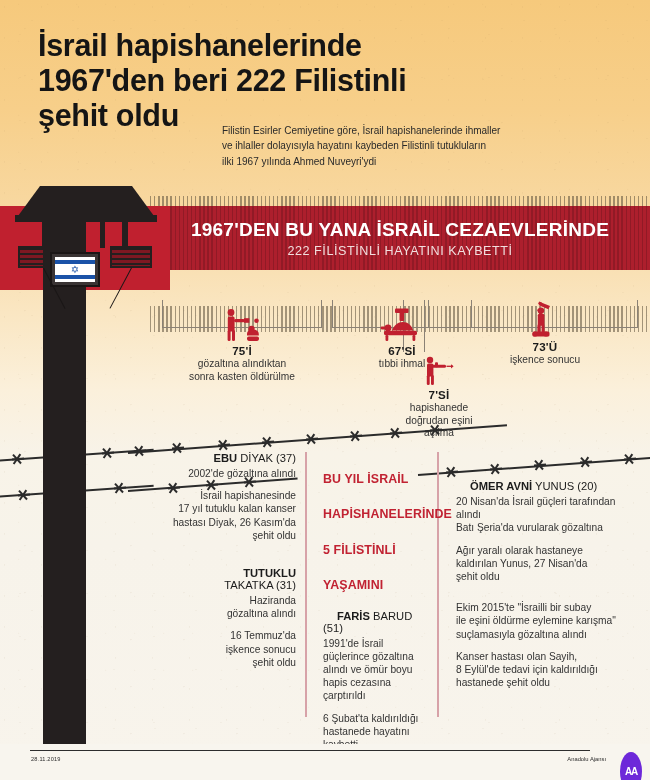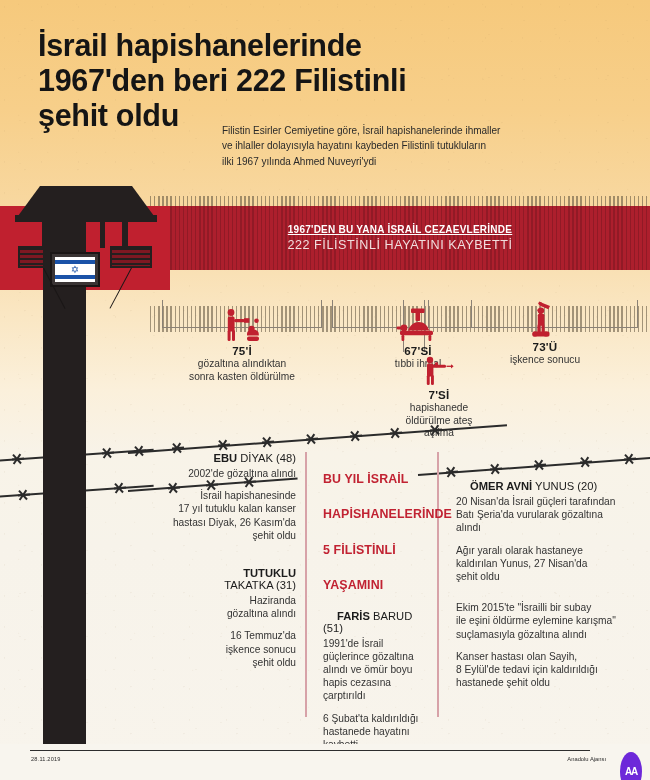--- a/index.html
+++ b/index.html
@@ -66,21 +66,21 @@
   
   #banner {
     position:absolute; left:150px; top:206px; width:500px; height:64px;
     background:#ad1f2d;
     background-image: repeating-linear-gradient(90deg,
       rgba(0,0,0,.16) 0px, rgba(0,0,0,.16) 1.4px,
       rgba(0,0,0,0) 1.4px, rgba(0,0,0,0) 4.1px);
     display:flex; flex-direction:column; align-items:center; justify-content:center;
     text-align:center;
   }
-  #banner .b1 { font-size:10px; font-weight:bold; color:#fff; letter-spacing:.25px;text-decoration:underline; }
+  #banner .b1 { font-size:19px; font-weight:bold; color:#fff; letter-spacing:.25px; }
   #banner .b2 { font-size:12.6px; color:#f2dede; letter-spacing:.55px; margin-top:3px; }
 
   
   #stats { position:absolute; left:150px; top:300px; width:500px; height:140px; }
   .bracket {
     position:absolute; top:0; height:28px;
     border-left:1px solid #8a8175; border-right:1px solid #8a8175; border-bottom:1px solid #8a8175;
   }
   .bracket.thin { border-bottom:none; }
   .stat { position:absolute; text-align:center; }
@@ -207,21 +207,21 @@
           </g>
         </svg>
       </div>
       <div class="num">75'İ</div>
       <div class="cap">
         <span>gözaltına alındıktan</span>
         <span>sonra kasten öldürülme</span>
       </div>
     </div>
 
-    <div class="stat" style="left:198px; top:8px; width:140px;">
+    <div class="stat" style="left:182px; top:8px; width:140px;">
       <div class="ic">
         <svg width="46" height="34" viewBox="0 0 46 34">
           <g fill="#c0202f">
             <rect x="20.5" y="2" width="4.6" height="11" rx="1"></rect>
             <rect x="16" y="0.5" width="13.5" height="4.6" rx="1"></rect>
             <circle cx="9" cy="20" r="3.4"></circle>
             <rect x="5" y="22.8" width="33" height="4.4" rx="1.6"></rect>
             <path d="M13 22.5c2-5.6 6-8.6 10.8-8.6 5 0 8.8 3.2 10.4 8.6z"></path>
             <rect x="6.5" y="27" width="2.8" height="6" rx="1.2"></rect>
             <rect x="33.5" y="27" width="2.8" height="6" rx="1.2"></rect>
@@ -246,21 +246,21 @@
             <rect x="15" y="8.8" width="14" height="3" rx="1.4"></rect>
             <rect x="18" y="6.2" width="3" height="5" rx="1"></rect>
           </g>
           <path d="M29.5 10.3h6" stroke="#c0202f" stroke-width="1.3" fill="none"></path>
           <path d="M34 8.2l2.6 2.1-2.6 2.1z" fill="#c0202f"></path>
         </svg>
       </div>
       <div class="num">7'Sİ</div>
       <div class="cap">
         <span>hapishanede</span>
-        <span>öldürülme ateş</span>
+        <span>doğrudan eşini</span>
         <span>açılma</span>
       </div>
     </div>
 
     <div class="stat" style="left:330px; top:4px; width:130px;">
       <div class="ic">
         <svg width="42" height="38" viewBox="0 0 42 38">
           <g fill="#c0202f">
             <path d="M16 2l10 4-1.6 3.2-9.6-4z"></path>
             <path d="M15.2 1.4l2.6 1.1-1.2 2.6-2.6-1.1z"></path>
@@ -347,21 +347,21 @@
     <div class="t-wire" style="left:44px; top:86px; width:46px; transform:rotate(62deg);"></div>
     <div class="t-wire" style="left:132px; top:86px; width:46px; transform:rotate(118deg);"></div>
   </div>
 
   <div id="cols">
     <div class="vdiv" style="left:155px; height:265px;"></div>
     <div class="vdiv" style="left:287px; height:265px;"></div>
 
     <div class="col colA">
       <div class="pname">
-        <b>EBU</b><span> DİYAK (48)</span>
+        <b>EBU</b><span> DİYAK (37)</span>
       </div>
       <div class="ptext">
         <span>2002'de gözaltına alındı</span>
       </div>
       <div class="ptext">
         <span>İsrail hapishanesinde</span>
         <span>17 yıl tutuklu kalan kanser</span>
         <span>hastası Diyak, 26 Kasım'da</span>
         <span>şehit oldu</span>
       </div>
@@ -406,22 +406,22 @@
       </div>
     </div>
 
     <div class="col colC">
       <div class="gap14" style="height:28px;"></div>
       <div class="pname">
         <b>ÖMER AVNİ</b><span> YUNUS (20)</span>
       </div>
       <div class="ptext">
         <span>20 Nisan'da İsrail güçleri tarafından</span>
+        <span>alındı</span>
         <span>Batı Şeria'da vurularak gözaltına</span>
-        <span>alındı</span>
       </div>
       <div class="ptext">
         <span>Ağır yaralı olarak hastaneye</span>
         <span>kaldırılan Yunus, 27 Nisan'da</span>
         <span>şehit oldu</span>
       </div>
       <div class="gap8"></div>
       <div class="ptext">
         <span>Ekim 2015'te "İsrailli bir subay</span>
         <span>ile eşini öldürme eylemine karışma"</span>

